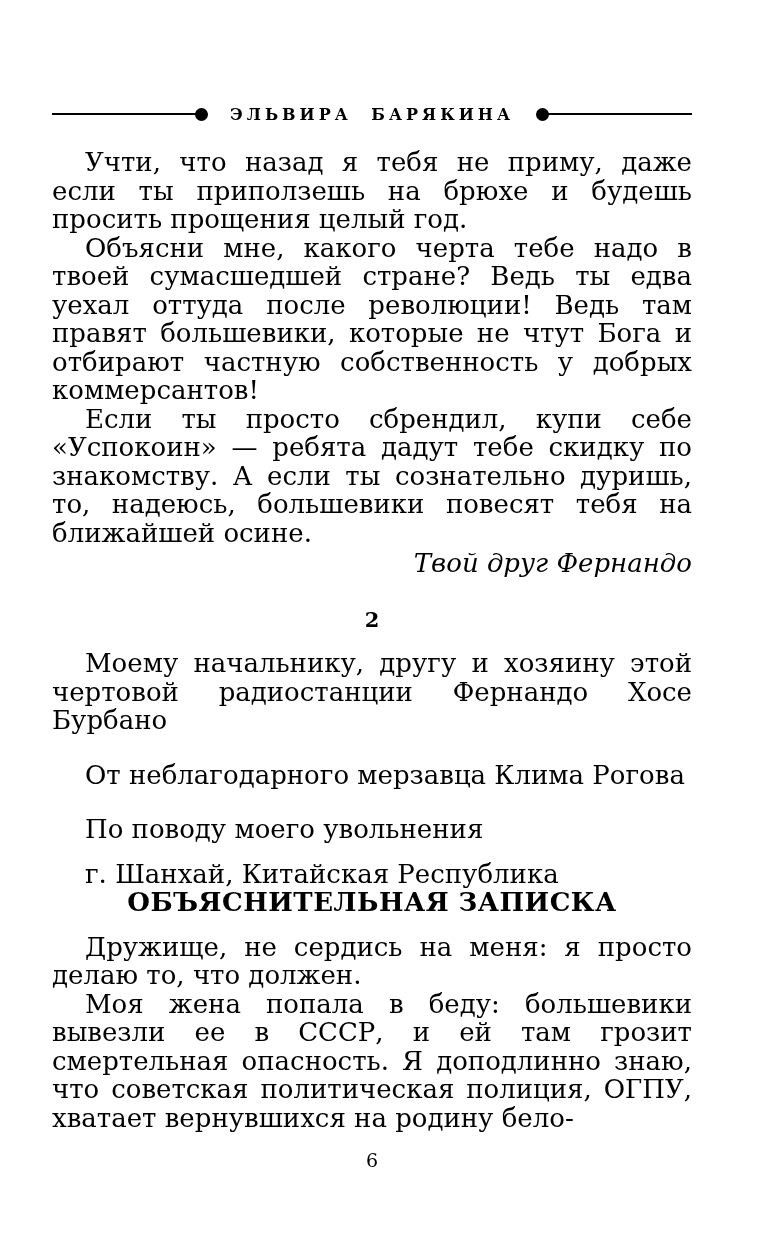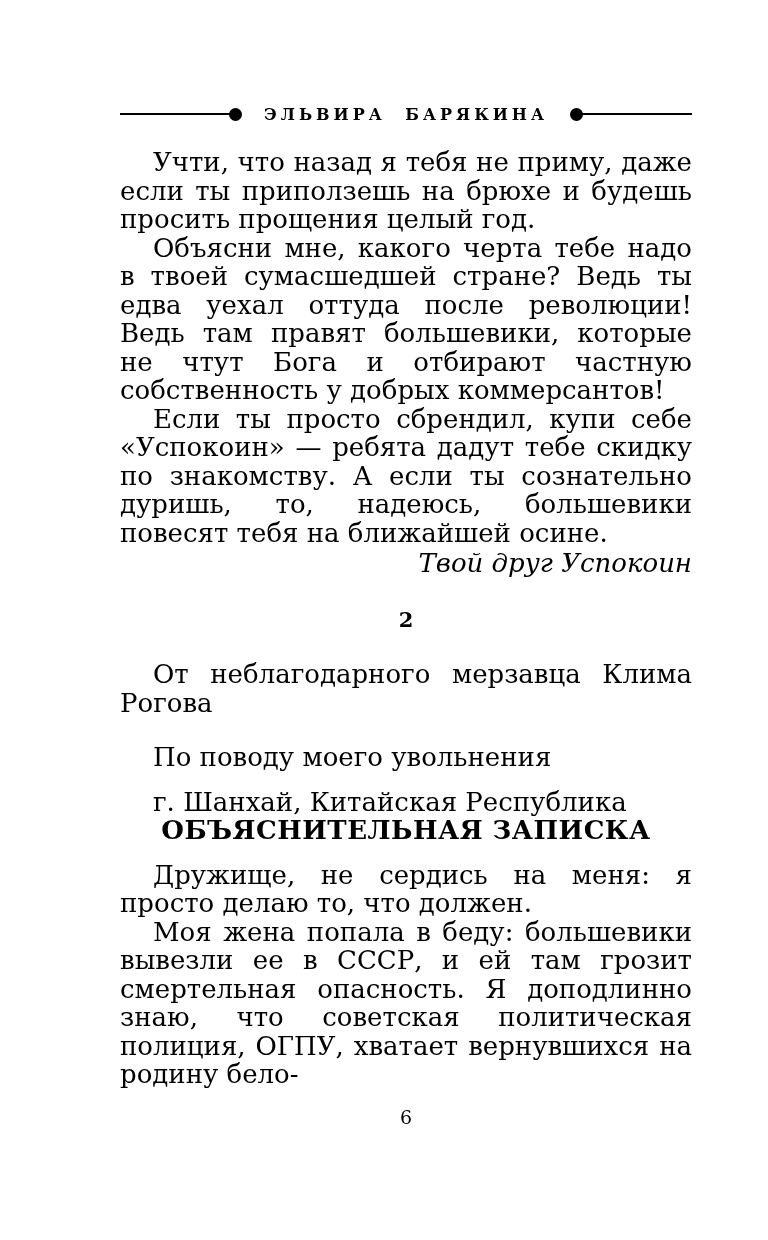--- a/index.html
+++ b/index.html
@@ -11,21 +11,21 @@
     position: relative;
     width: 768px;
     height: 1240px;
     background: #ffffff;
     color: #000000;
     font-family: "DejaVu Serif", "Liberation Serif", serif;
     overflow: hidden;
     box-sizing: border-box;
   }
   .content {
-    padding: 0 76px 0 120px;
+    padding: 0 76px 0 52px;
   }
   
   .running-header {
     display: flex;
     align-items: center;
     margin-top: 104px;
     height: 20px;
   }
   .rule {
     flex: 1 1 auto;
@@ -105,24 +105,25 @@
       <span class="dot dot-right"></span>
       <span class="rule"></span>
     </header>
 
     <main>
 
       <p>Учти, что назад я тебя не приму, даже если ты приползешь на брюхе и будешь просить прощения целый год.</p>
       <p>Объясни мне, какого черта тебе надо в твоей сумасшедшей стране? Ведь ты едва уехал оттуда после революции! Ведь там правят большевики, которые не чтут Бога и отбирают частную собственность у добрых коммерсантов!</p>
       <p>Если ты просто сбрендил, купи себе «Успокоин» — ребята дадут тебе скидку по знакомству. А если ты сознательно дуришь, то, надеюсь, большевики повесят тебя на ближайшей осине.</p>
 
-      <p class="signature">Твой друг Успокоин</p>
+      <p class="signature">Твой друг Фернандо</p>
 
       <h2 class="section-number">2</h2>
 
+      <p>Моему начальнику, другу и хозяину этой чертовой радиостанции Фернандо Хосе Бурбано</p>
       <p class="blk">От неблагодарного мерзавца Клима Рогова</p>
       <p class="blk">По поводу моего увольнения</p>
       <p class="tight">г. Шанхай, Китайская Республика</p>
 
       <p class="memo-heading">ОБЪЯСНИТЕЛЬНАЯ ЗАПИСКА</p>
 
       <p class="first-body">Дружище, не сердись на меня: я просто делаю то, что должен.</p>
       <p>Моя жена попала в беду: большевики вывезли ее в СССР, и ей там грозит смертельная опасность. Я доподлинно знаю, что советская политическая полиция, ОГПУ, хватает вернувшихся на родину бело-</p>
 
       <p class="page-number">6</p>

